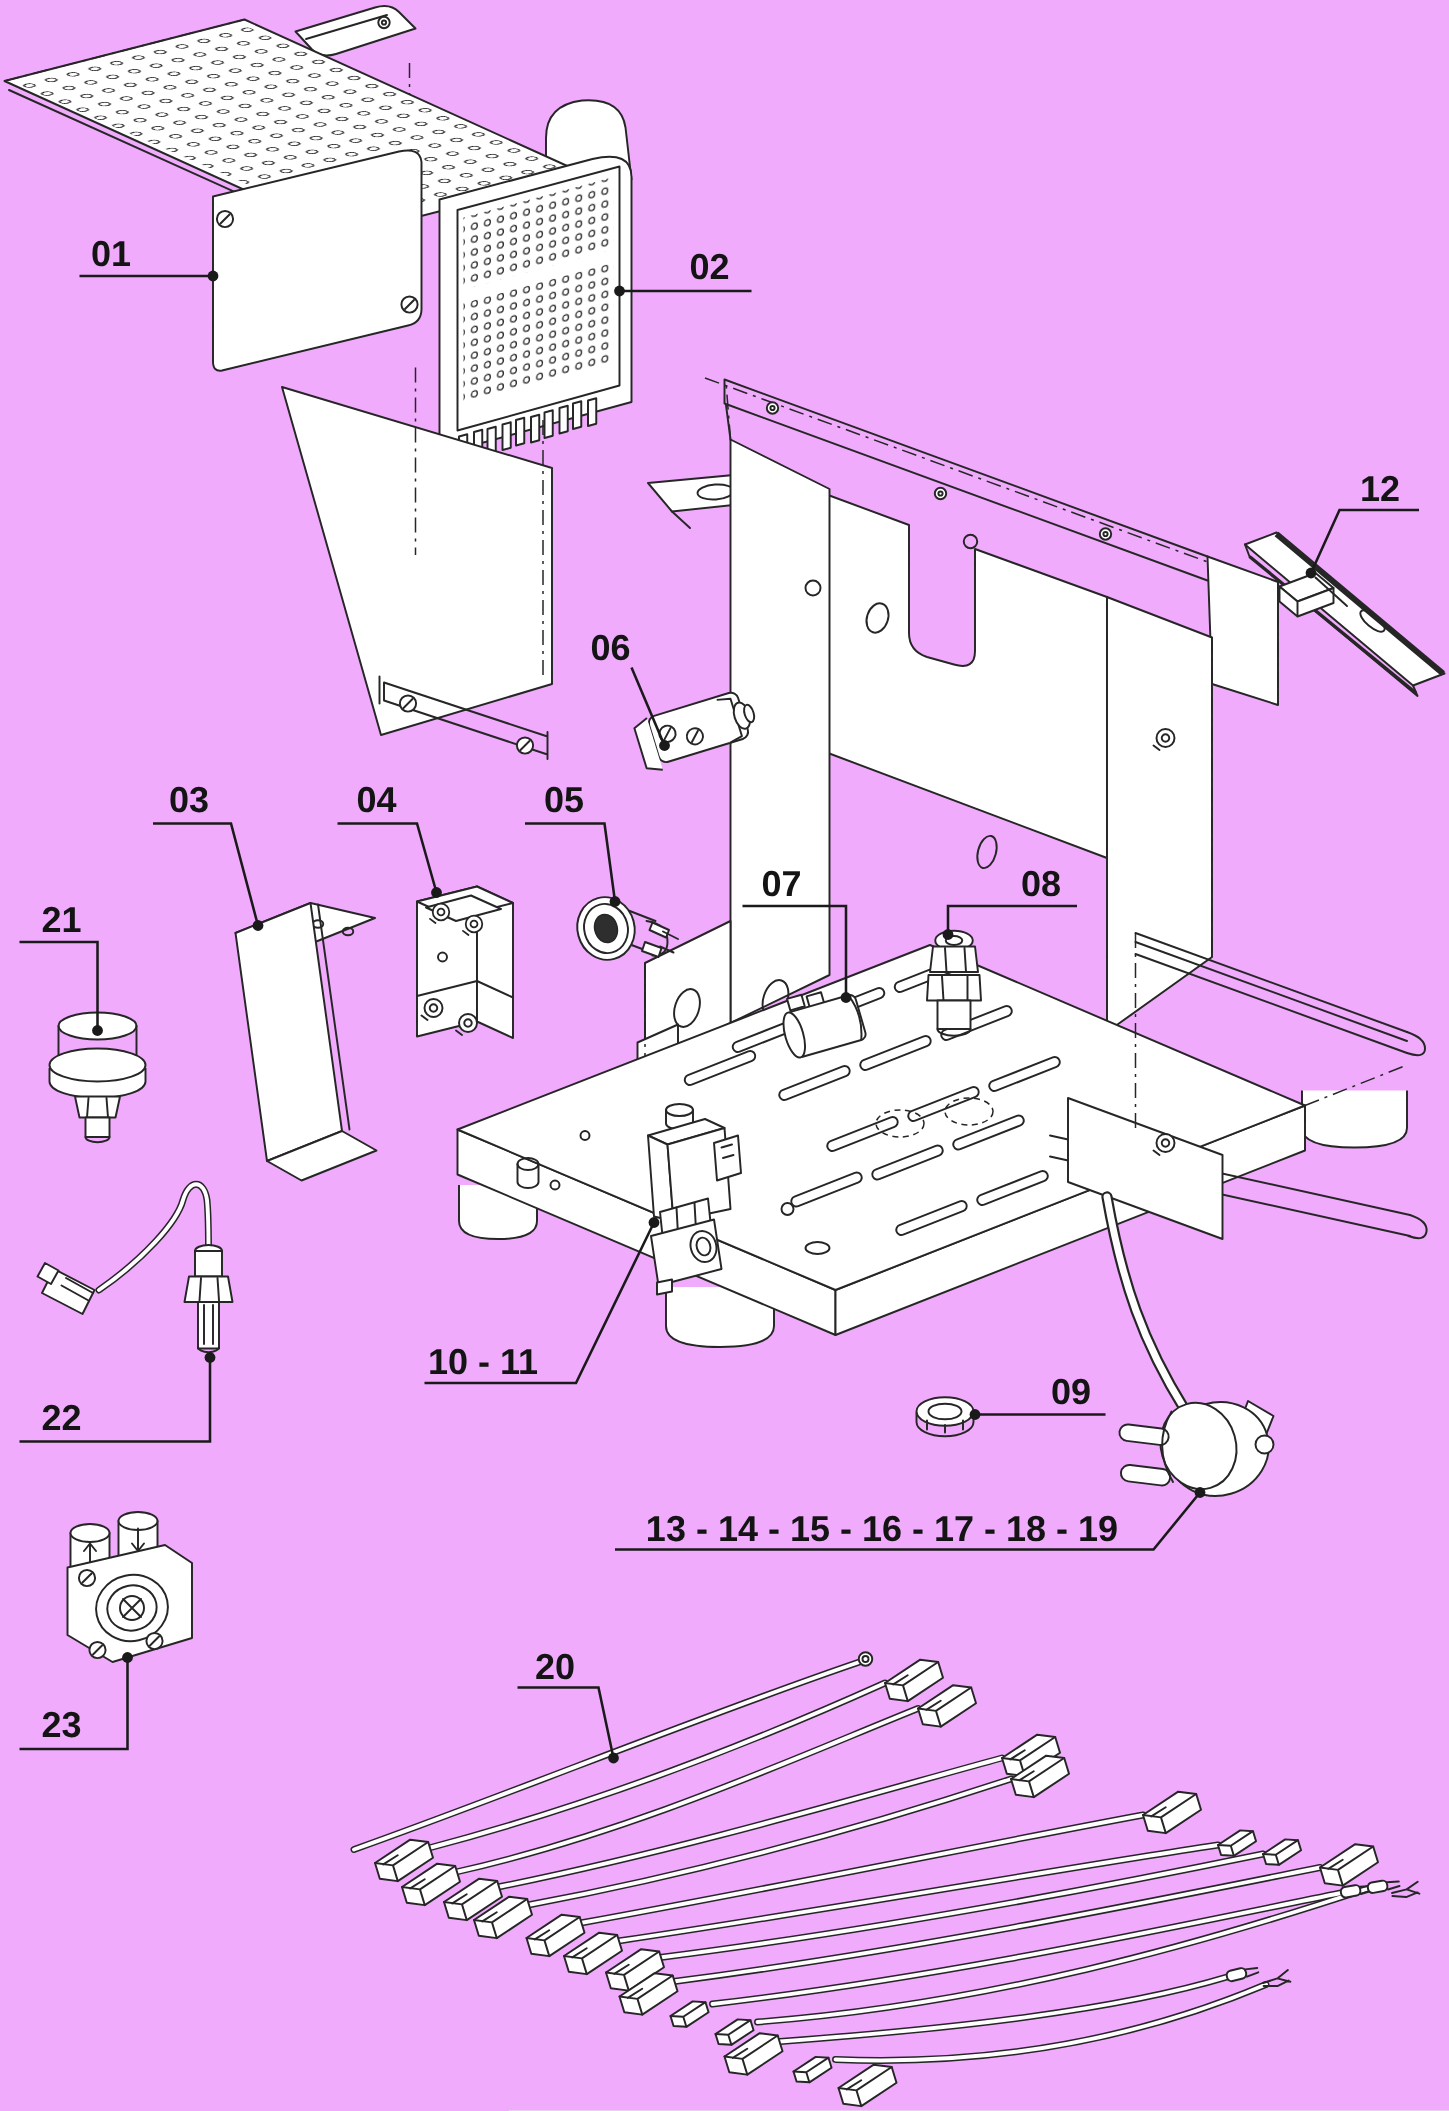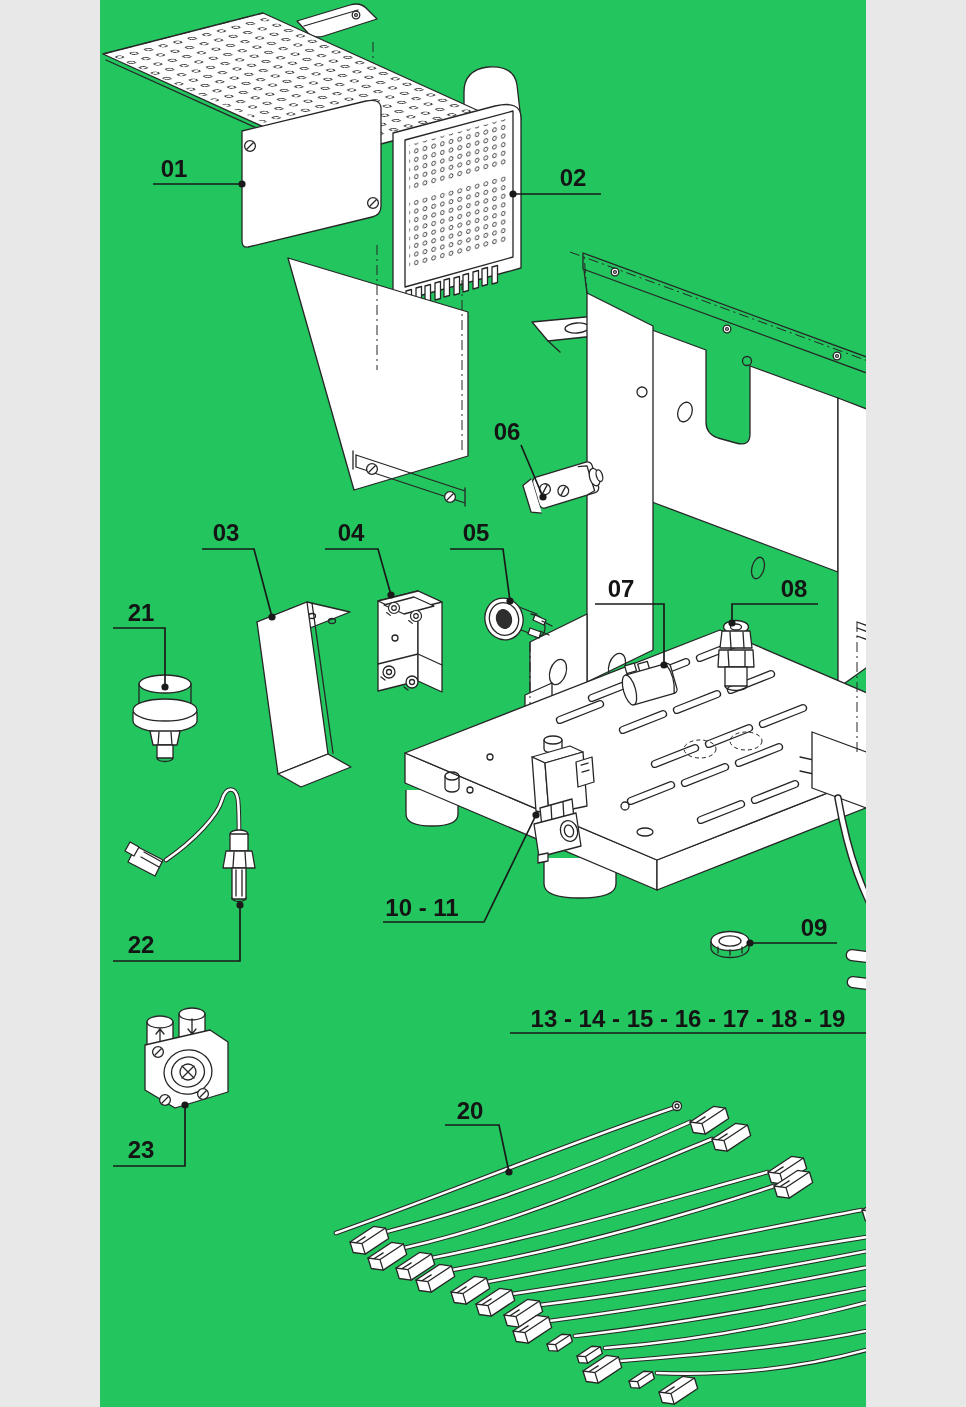--- a/index.html
+++ b/index.html
@@ -1,16 +1,16 @@
 <!DOCTYPE html>
 <html><head>
 <meta charset="utf-8">
 <style>
   html,body{margin:0;padding:0;background:#e8e8e8;}
-  .page{width:766px;height:1407px;background:#22c55e;position:relative;margin:0 auto;
+  .page{width:966px;height:1407px;background:#f0abfc;position:relative;margin:0 auto;
         font-family:"Liberation Sans",sans-serif;overflow:hidden;}
   svg{display:block}
   .s  {stroke:#262626;fill:none;stroke-width:1.3;stroke-linejoin:round;stroke-linecap:round}
   .sw {stroke:#262626;fill:#ffffff;stroke-width:1.3;stroke-linejoin:round}
   .sf {stroke:#262626;fill:#2e2e2e;stroke-width:1}
   .dd {stroke:#262626;fill:none;stroke-width:1;stroke-dasharray:10 4 2 4}
   .dsh{stroke:#262626;fill:none;stroke-width:1;stroke-dasharray:4 3}
   .wo {stroke:#262626;stroke-width:4.6;fill:none;stroke-linecap:round}
   .wi {stroke:#ffffff;stroke-width:2.6;fill:none;stroke-linecap:round}
   .co {stroke:#262626;stroke-width:7.5;fill:none;stroke-linecap:round}

